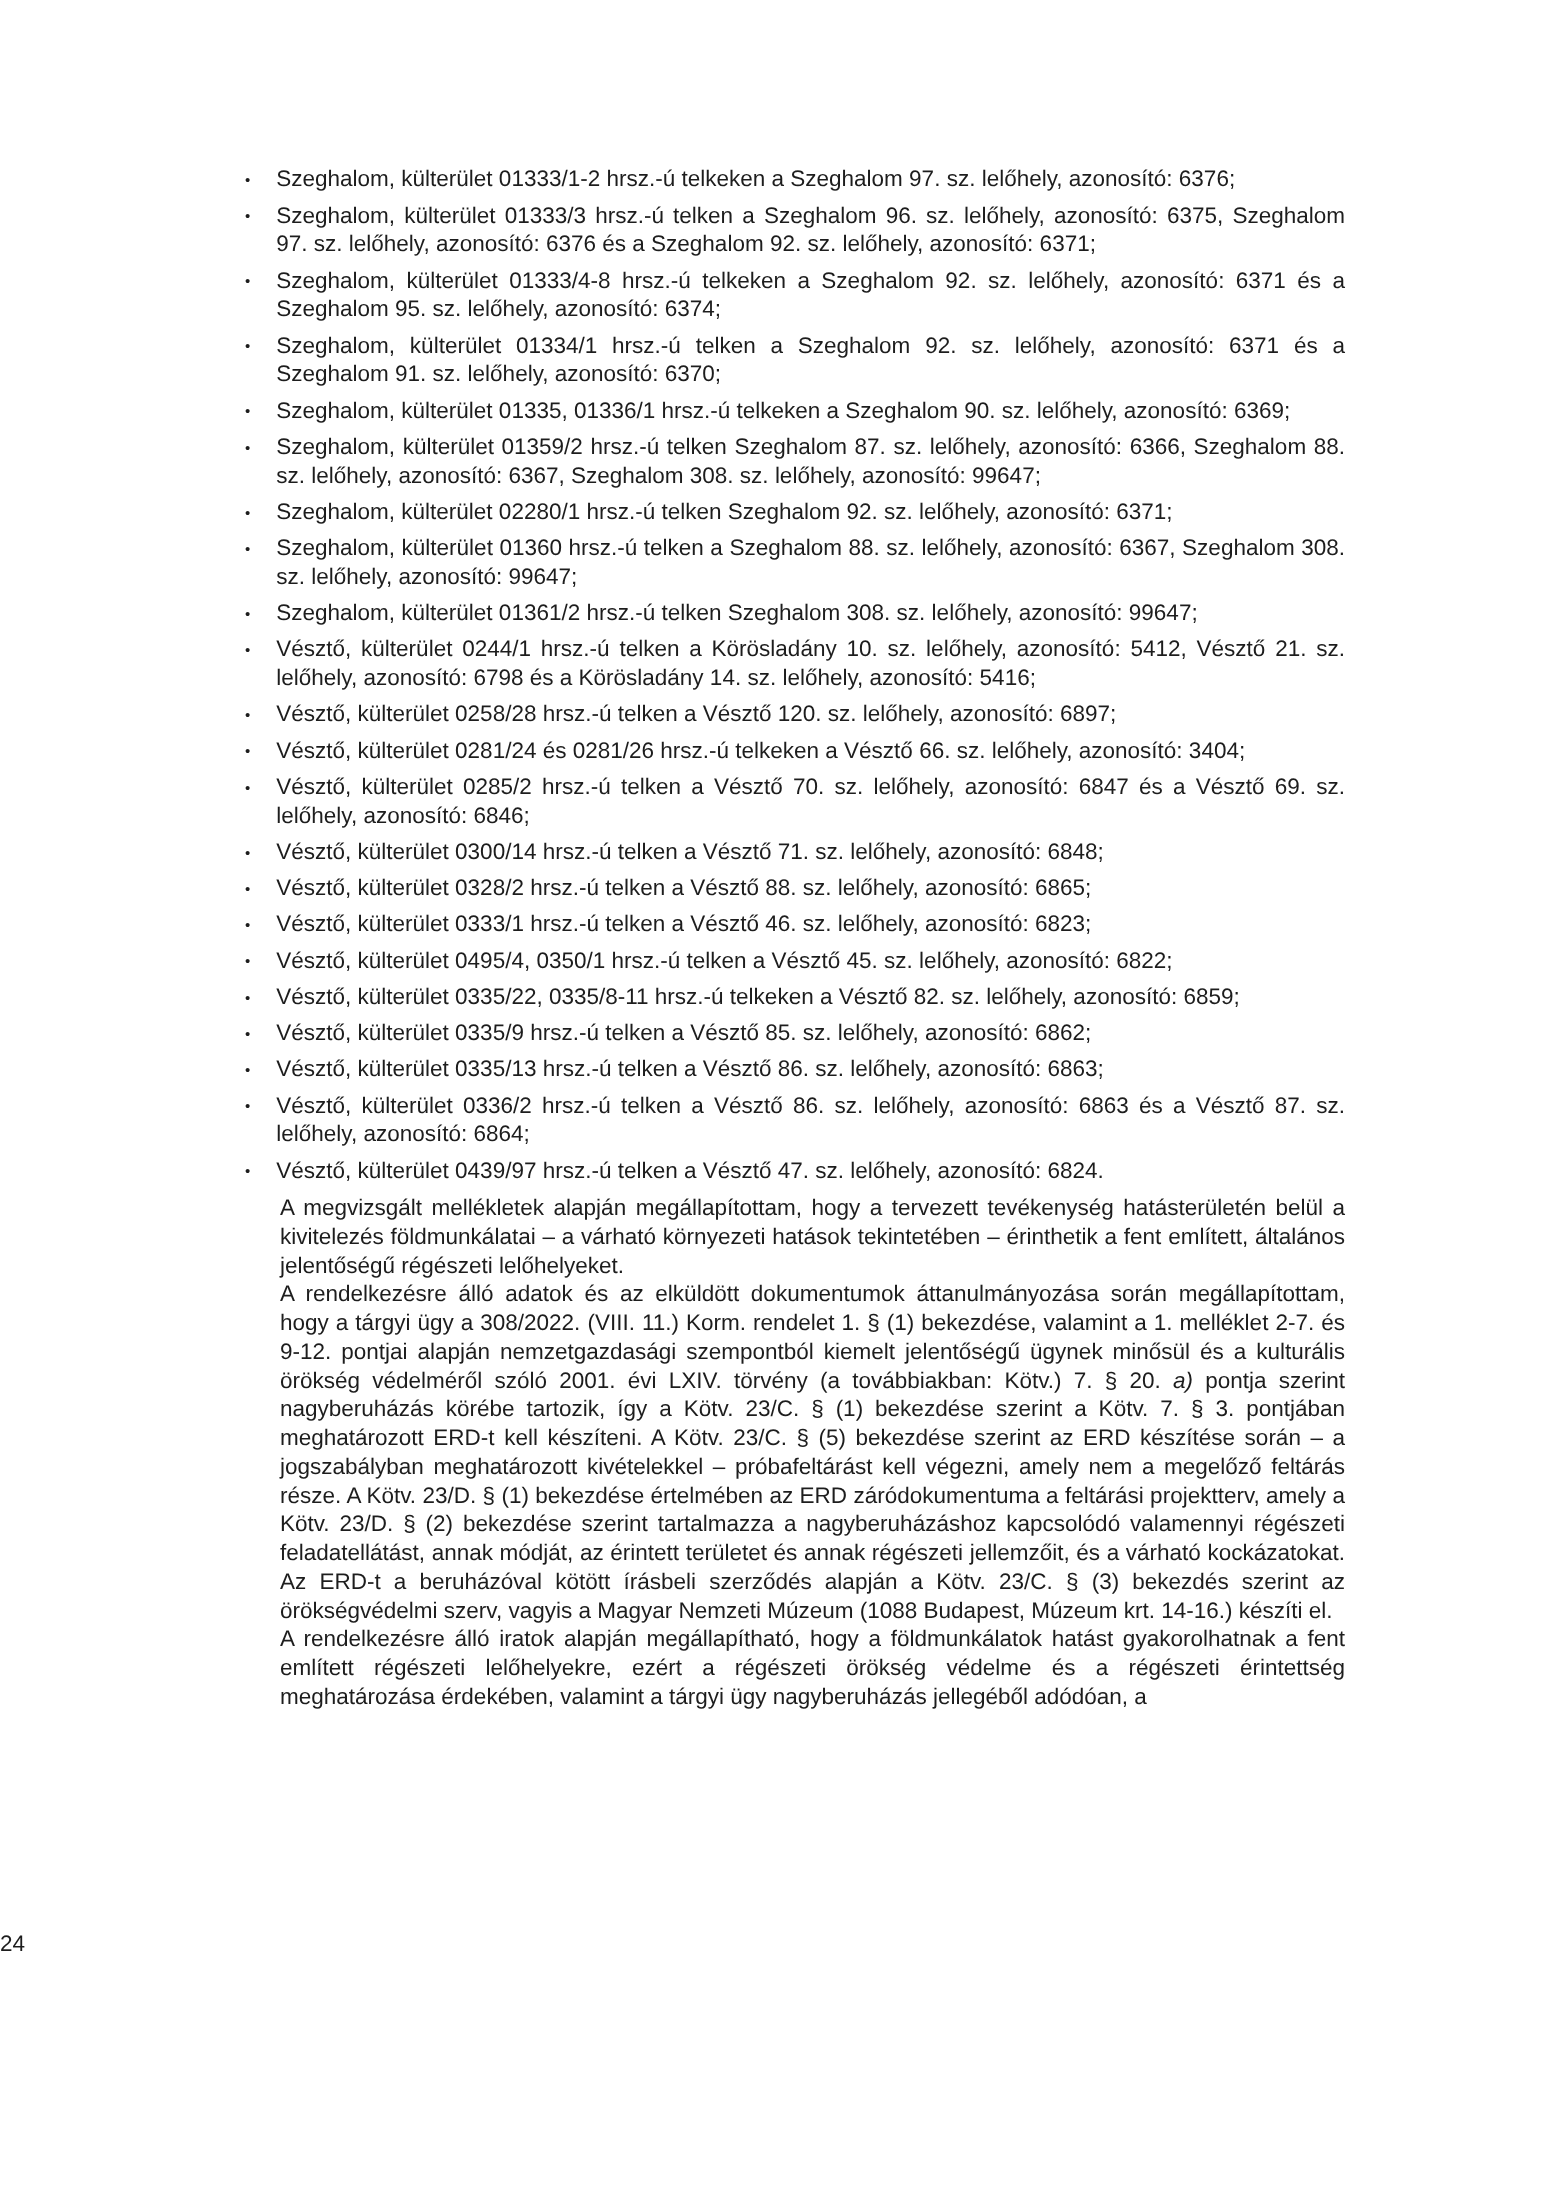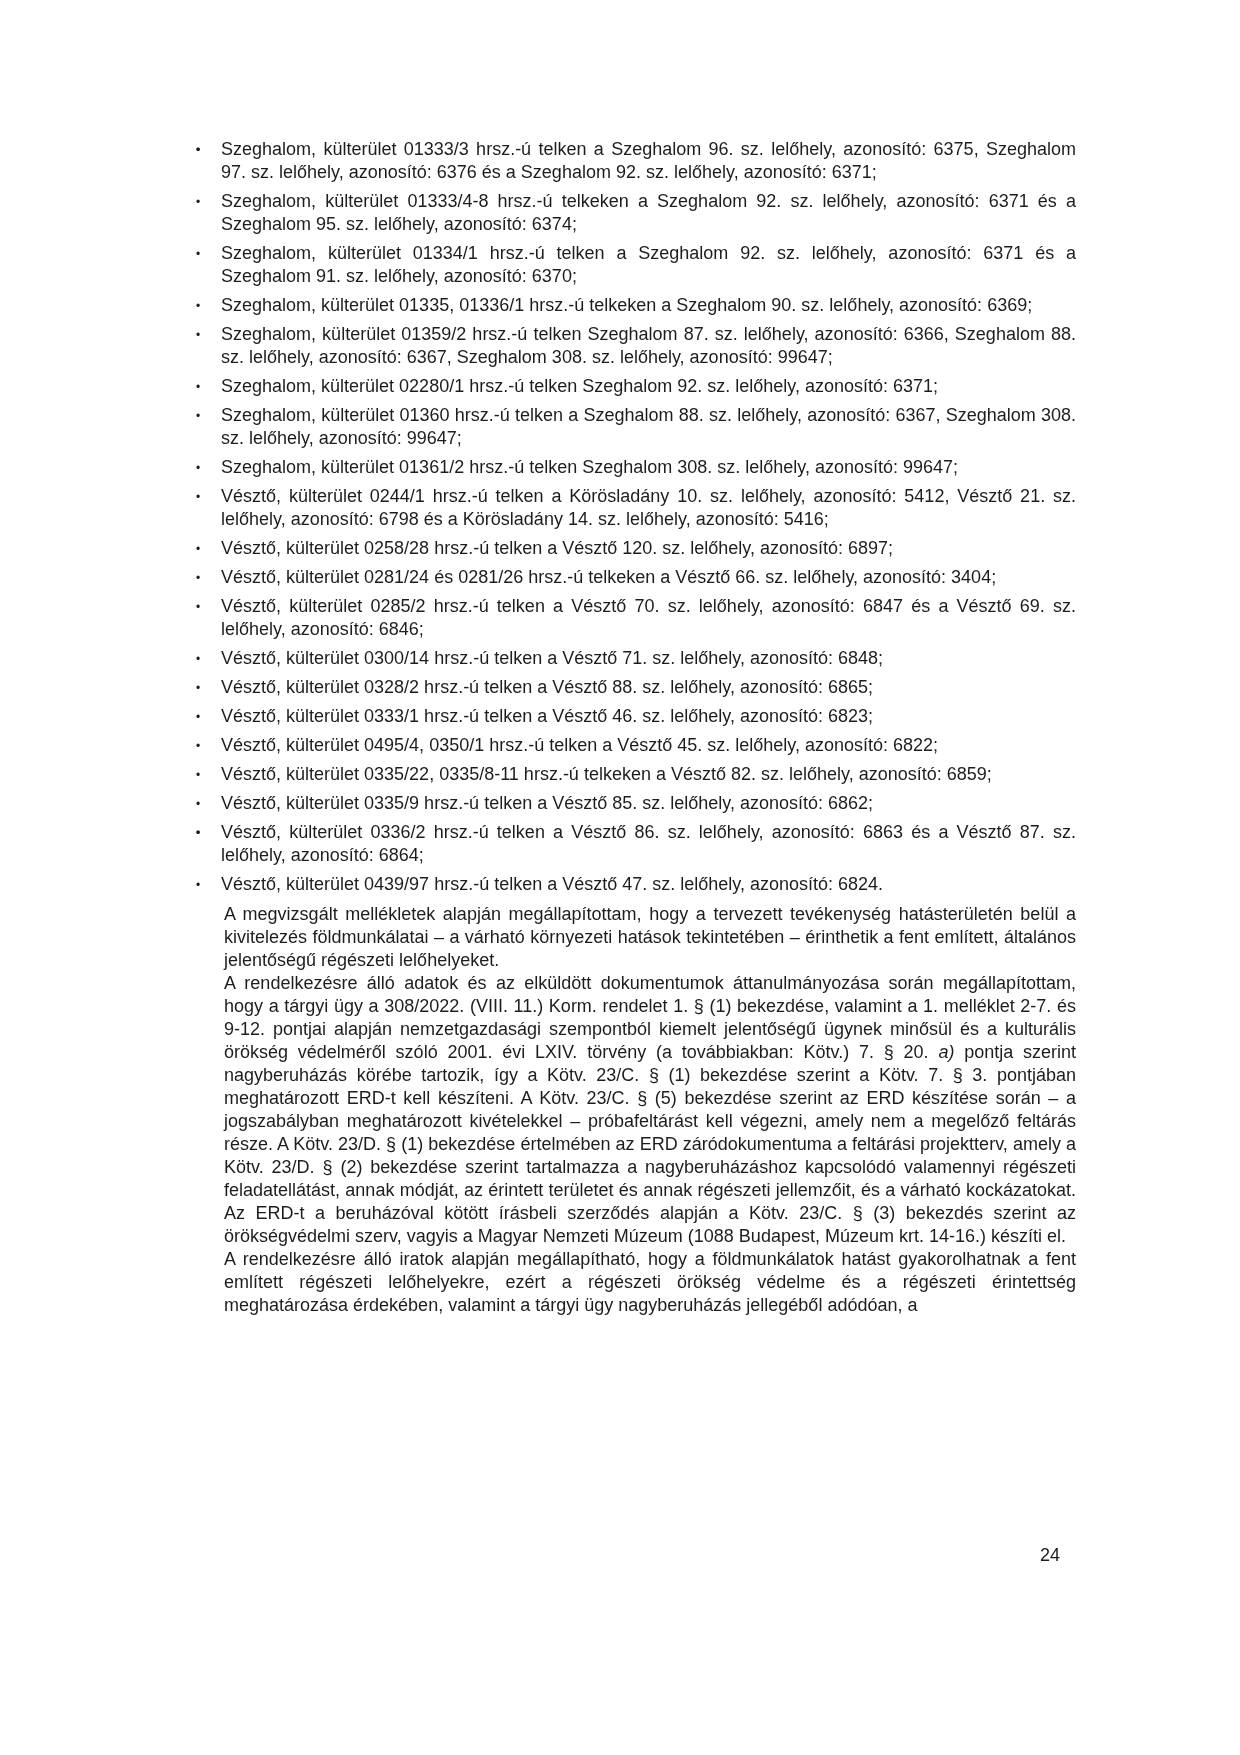--- a/index.html
+++ b/index.html
@@ -52,34 +52,35 @@
     padding: 0;
   }
   .italic-ref {
     font-style: italic;
   }
   .page-number {
     position: absolute;
     left: 0;
     top: 1544px;
     width: 1060px;
-    text-align: right;
+    text-align: left;
     font-size: 18px;
     line-height: 23px;
     color: #1d1d1d;
   }
 </style>
 </head>
 <body>
 
 <div class="content">
 
   <div class="bullet-list">
   <div class="bullet-item">
     <span class="marker">•</span>
+    <span>Szeghalom, külterület 01333/1-2 hrsz.-ú telkeken a Szeghalom 97. sz. lelőhely, azonosító: 6376;</span>
   </div>
 
   <div class="bullet-item">
     <span class="marker">•</span>
     <span>Szeghalom, külterület 01333/3 hrsz.-ú telken a Szeghalom 96. sz. lelőhely, azonosító: 6375, Szeghalom 97. sz. lelőhely, azonosító: 6376 és a Szeghalom 92. sz. lelőhely, azonosító: 6371;</span>
   </div>
 
   <div class="bullet-item">
     <span class="marker">•</span>
     <span>Szeghalom, külterület 01333/4-8 hrsz.-ú telkeken a Szeghalom 92. sz. lelőhely, azonosító: 6371 és a Szeghalom 95. sz. lelőhely, azonosító: 6374;</span>
@@ -160,20 +161,21 @@
     <span>Vésztő, külterület 0335/22, 0335/8-11 hrsz.-ú telkeken a Vésztő 82. sz. lelőhely, azonosító: 6859;</span>
   </div>
 
   <div class="bullet-item">
     <span class="marker">•</span>
     <span>Vésztő, külterület 0335/9 hrsz.-ú telken a Vésztő 85. sz. lelőhely, azonosító: 6862;</span>
   </div>
 
   <div class="bullet-item">
     <span class="marker">•</span>
+    <span>Vésztő, külterület 0335/13 hrsz.-ú telken a Vésztő 86. sz. lelőhely, azonosító: 6863;</span>
   </div>
 
   <div class="bullet-item">
     <span class="marker">•</span>
     <span>Vésztő, külterület 0336/2 hrsz.-ú telken a Vésztő 86. sz. lelőhely, azonosító: 6863 és a Vésztő 87. sz. lelőhely, azonosító: 6864;</span>
   </div>
 
   <div class="bullet-item">
     <span class="marker">•</span>
     <span>Vésztő, külterület 0439/97 hrsz.-ú telken a Vésztő 47. sz. lelőhely, azonosító: 6824.</span>

